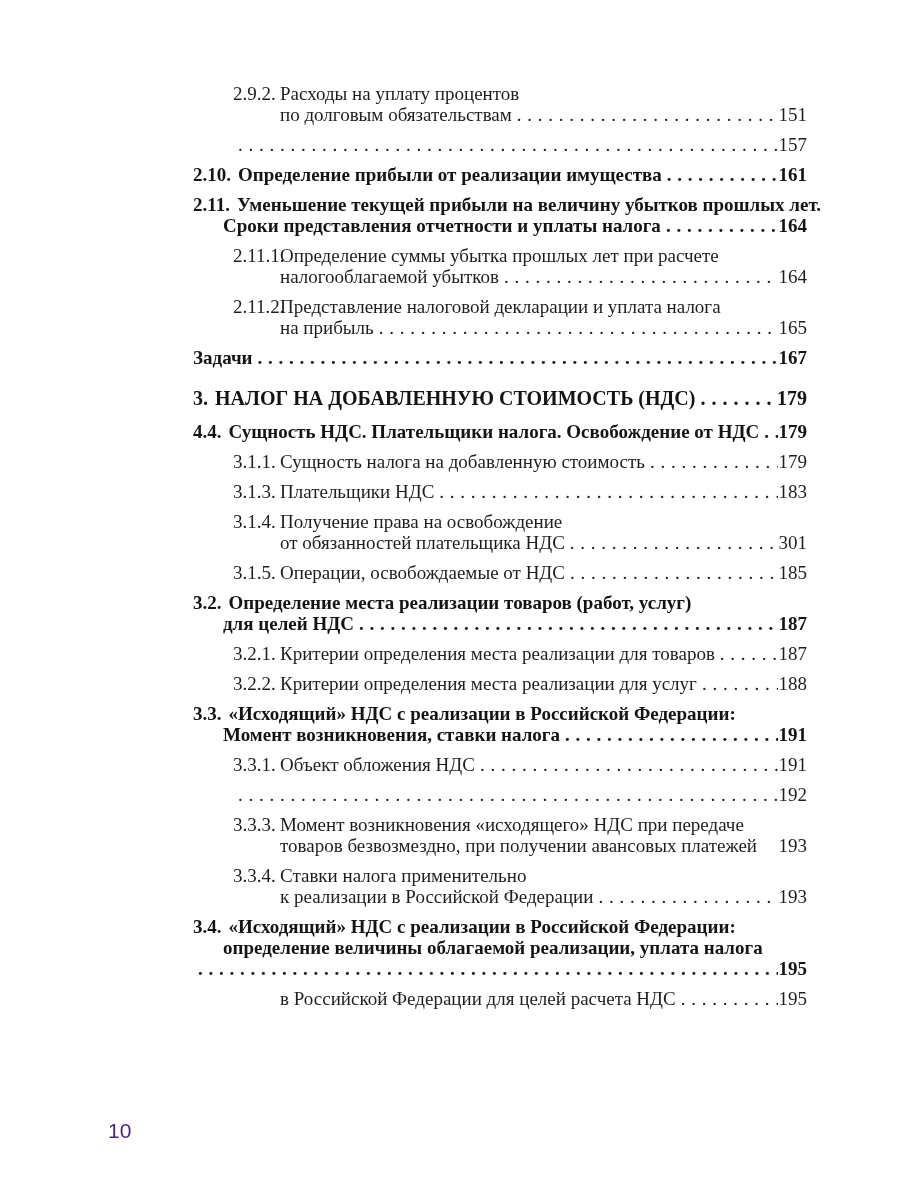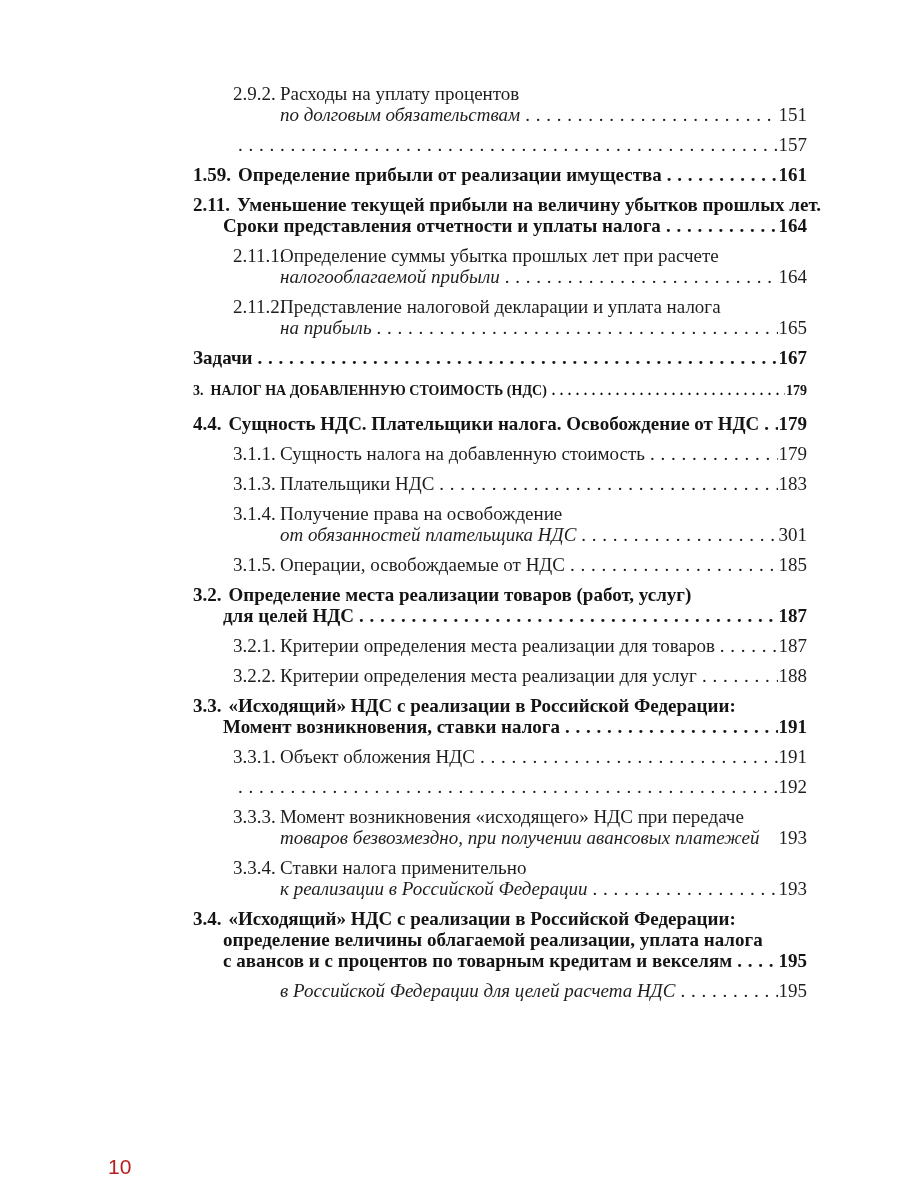--- a/index.html
+++ b/index.html
@@ -14,49 +14,48 @@
   }
   .toc {
     position: absolute;
     left: 193px; top: 83px;
     width: 614px;
     font-size: 19px;
     line-height: 21px;
   }
   .entry { margin-bottom: 9px; }
   .entry.bold { font-weight: bold; color: #141414; }
-  .entry.chapter { font-size: 14px; margin-top: 12px; margin-bottom: 12px; }
+  .entry.chapter { font-size: 20px; margin-top: 20px; margin-bottom: 12px; }
   .entry.extra-top { margin-top: 4px; }
   .line { display: flex; align-items: baseline; }
   .txt { flex: 0 1 auto; white-space: nowrap; }
   .lvl1 .num { padding-right: 7px; }
   .lvl1 .line.cont .txt { padding-left: 30px; }
   .lvl2 { margin-left: 40px; }
   .lvl2 .num { display: inline-block; width: 47px; }
-  .lvl2 .line.cont .txt { padding-left: 47px; font-style: italic; }
+  .lvl2 .line.cont .txt { padding-left: 47px; }
   .leader {
     flex: 1 1 auto;
     overflow: hidden;
     white-space: nowrap;
     min-width: 8px;
     margin: 0 1px 0 5px;
   }
   .leader::after {
     content: ". . . . . . . . . . . . . . . . . . . . . . . . . . . . . . . . . . . . . . . . . . . . . . . . . . . . . . . . . . . . . . . . . . . . . . . . . . . . . . . . . . . . . . . . . . . . . . . . . . . .";
     letter-spacing: 0.5px;
   }
   .leader.blank::after { content: ""; }
   .pg { flex: 0 0 auto; }
   .folio {
     position: absolute;
     left: 108px; top: 1119px;
     font-family: "Liberation Sans", sans-serif;
     font-size: 21px;
-    color: #b91c1c;
-    margin-top: 36px;
+    color: #4c1d95;
   }
 </style>
 </head>
 <body>
 
 <div class="page">
   <div class="toc" id="toc">
       <div class="entry lvl2">
         <div class="line first">
           <span class="txt"><span class="num">2.9.2.</span>Расходы на уплату процентов</span>
@@ -68,41 +67,41 @@
         </div>
       </div>
       <div class="entry lvl2">
         <div class="line first">
           <span class="leader"></span>
           <span class="pg">157</span>
         </div>
       </div>
       <div class="entry lvl1 bold">
         <div class="line first">
-          <span class="txt"><span class="num">1.59.</span>Определение прибыли от реализации имущества</span>
+          <span class="txt"><span class="num">2.10.</span>Определение прибыли от реализации имущества</span>
           <span class="leader"></span>
           <span class="pg">161</span>
         </div>
       </div>
       <div class="entry lvl1 bold">
         <div class="line first">
           <span class="txt"><span class="num">2.11.</span>Уменьшение текущей прибыли на величину убытков прошлых лет.</span>
         </div>
         <div class="line cont">
           <span class="txt">Сроки представления отчетности и уплаты налога</span>
           <span class="leader"></span>
           <span class="pg">164</span>
         </div>
       </div>
       <div class="entry lvl2">
         <div class="line first">
           <span class="txt"><span class="num">2.11.1.</span>Определение суммы убытка прошлых лет при расчете</span>
         </div>
         <div class="line cont">
-          <span class="txt">налогооблагаемой прибыли</span>
+          <span class="txt">налогооблагаемой убытков</span>
           <span class="leader"></span>
           <span class="pg">164</span>
         </div>
       </div>
       <div class="entry lvl2">
         <div class="line first">
           <span class="txt"><span class="num">2.11.2.</span>Представление налоговой декларации и уплата налога</span>
         </div>
         <div class="line cont">
           <span class="txt">на прибыль</span>
@@ -230,21 +229,20 @@
         </div>
       </div>
       <div class="entry lvl1 bold">
         <div class="line first">
           <span class="txt"><span class="num">3.4.</span>«Исходящий» НДС с реализации в Российской Федерации:</span>
         </div>
         <div class="line cont">
           <span class="txt">определение величины облагаемой реализации, уплата налога</span>
         </div>
         <div class="line cont">
-          <span class="txt">с авансов и с процентов по товарным кредитам и векселям</span>
           <span class="leader"></span>
           <span class="pg">195</span>
         </div>
       </div>
       <div class="entry lvl2">
         <div class="line cont">
           <span class="txt">в Российской Федерации для целей расчета НДС</span>
           <span class="leader"></span>
           <span class="pg">195</span>
         </div>

